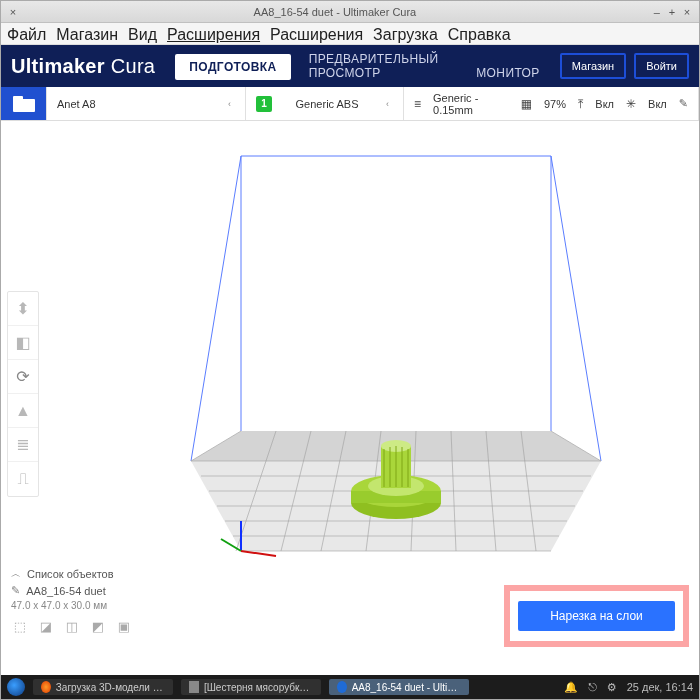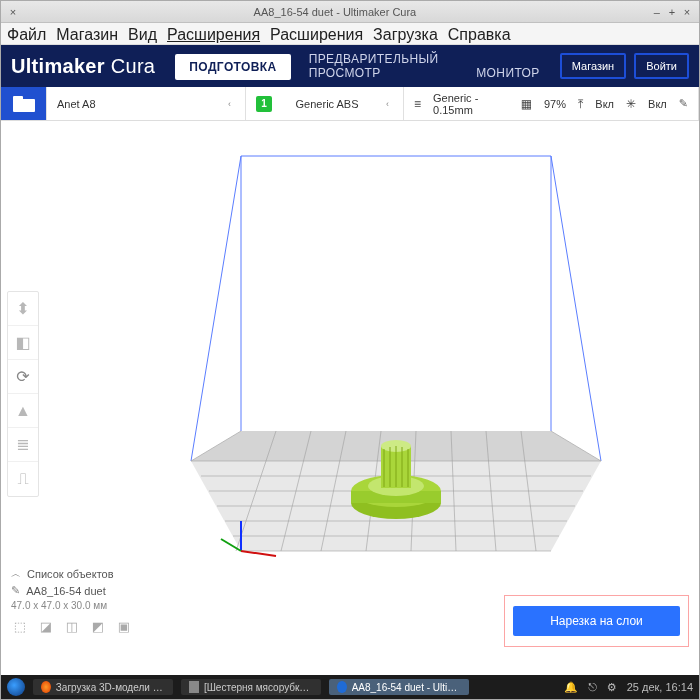--- a/index.html
+++ b/index.html
@@ -47,21 +47,21 @@
   
   .scene { position:absolute; left:180px; top:10px; width:430px; height:450px; }
   .scene svg { width:100%; height:100%; }
   
   .objpanel { position:absolute; left:10px; bottom:40px; font-size:11px; color:#555;}
   .objpanel .row { display:flex; align-items:center; gap:6px; margin:3px 0;}
   .objpanel .dims { color:#888; font-size:10px; margin:2px 0 6px 0;}
   .viewicons { display:flex; gap:8px; margin-top:4px;}
   .viewicons span { width:18px; height:18px; display:inline-flex; align-items:center; justify-content:center; color:#aaa; cursor:pointer; font-size:13px;}
   
-  .slicebox { position:absolute; right:10px; bottom:28px; width:185px; border:1px solid #fca5a5; background:#fff; padding:10px 8px;}
+  .slicebox { position:absolute; right:10px; bottom:28px; width:185px; border:6px solid #fca5a5; background:#fff; padding:10px 8px;}
   .slicebtn { background:#2a72ff; color:#fff; font-size:12px; text-align:center; padding:8px 0; cursor:pointer; border-radius:2px;}
   
   .taskbar { height:24px; background:#1c1c1c; display:flex; align-items:center; padding:0 6px; gap:8px; font-size:10px; color:#ccc;}
   .taskbar .start { width:18px; height:18px; background:radial-gradient(circle at 40% 40%, #3a9eff, #0c3a80); border-radius:50%; cursor:pointer;}
   .taskbar .titem { display:flex; align-items:center; gap:5px; background:#303030; padding:2px 8px; border-radius:2px; cursor:pointer; max-width:140px;}
   .taskbar .titem.active { background:#4a617a; color:#fff;}
   .taskbar .titem .dot { width:12px; height:12px; border-radius:50%; }
   .taskbar .titem .ico { width:12px; height:12px; display:inline-block;}
   .taskbar .spacer { flex:1; }
   .taskbar .tray { display:flex; align-items:center; gap:10px; color:#bbb; font-size:11px;}

